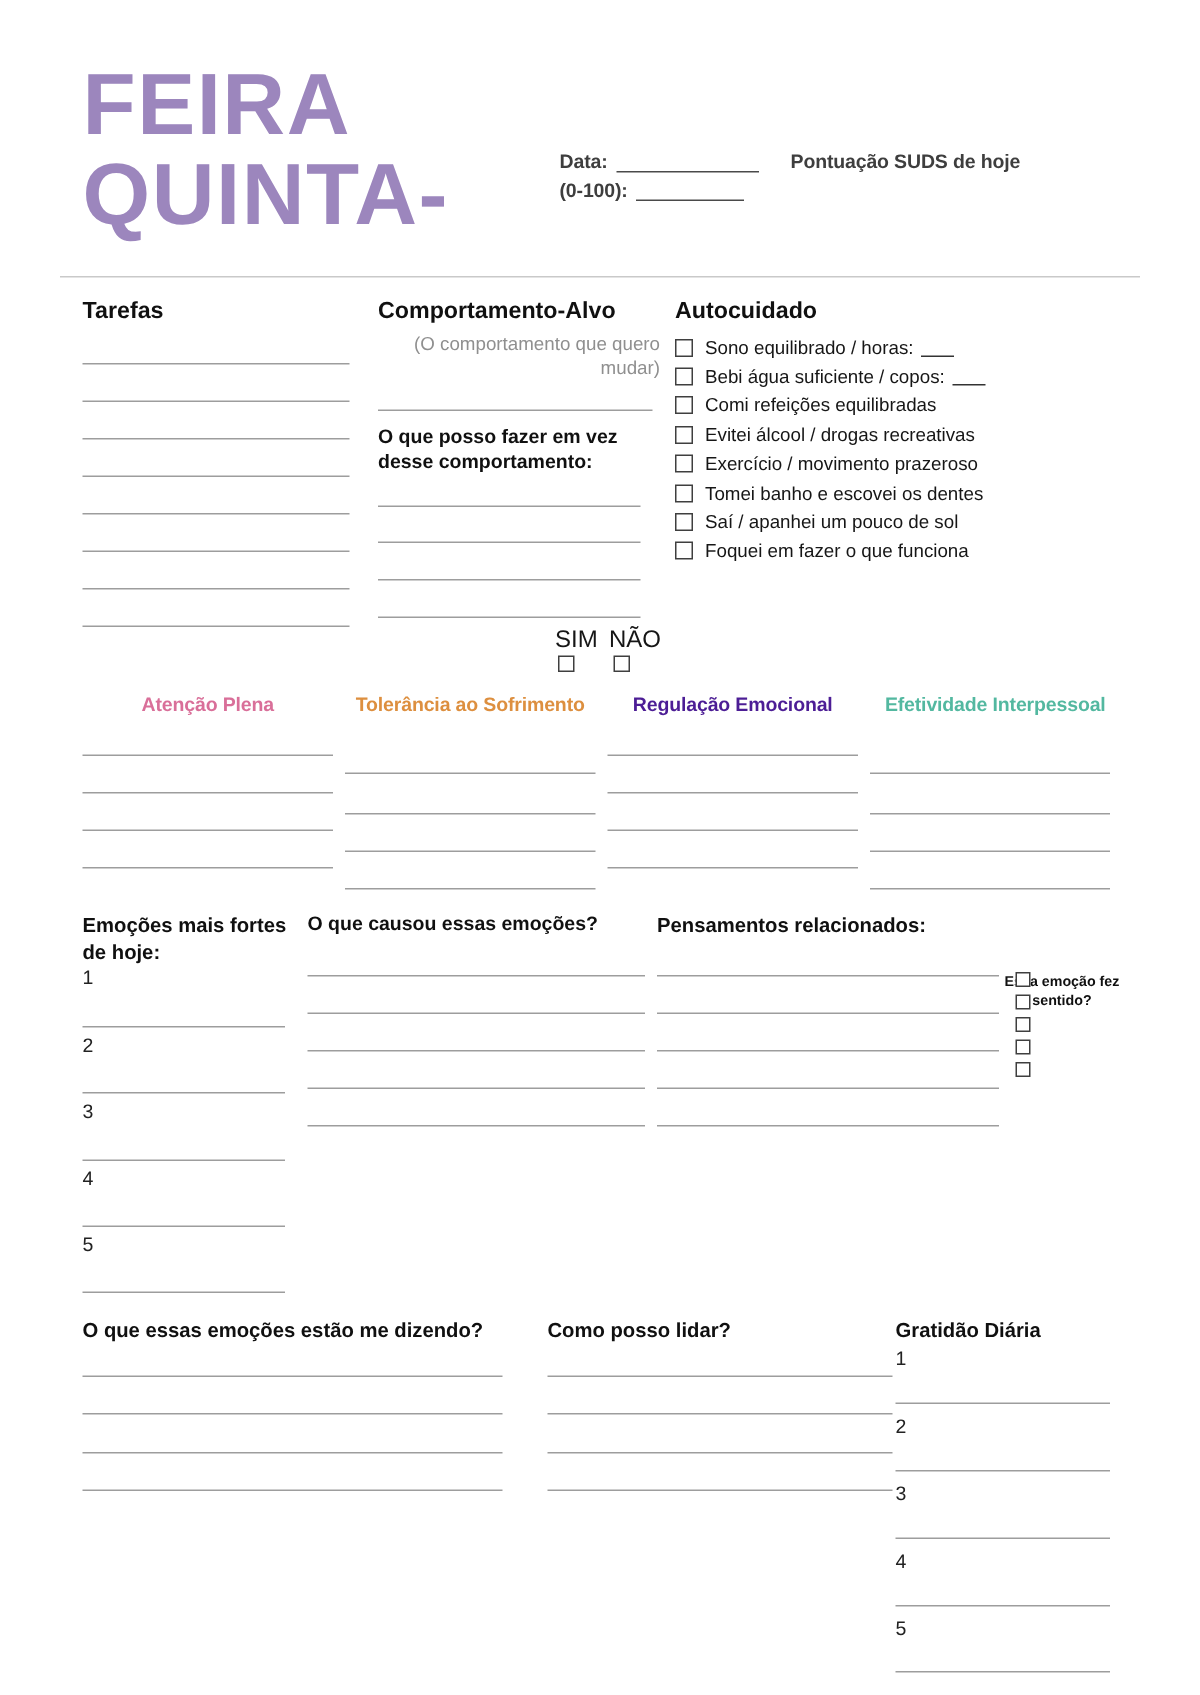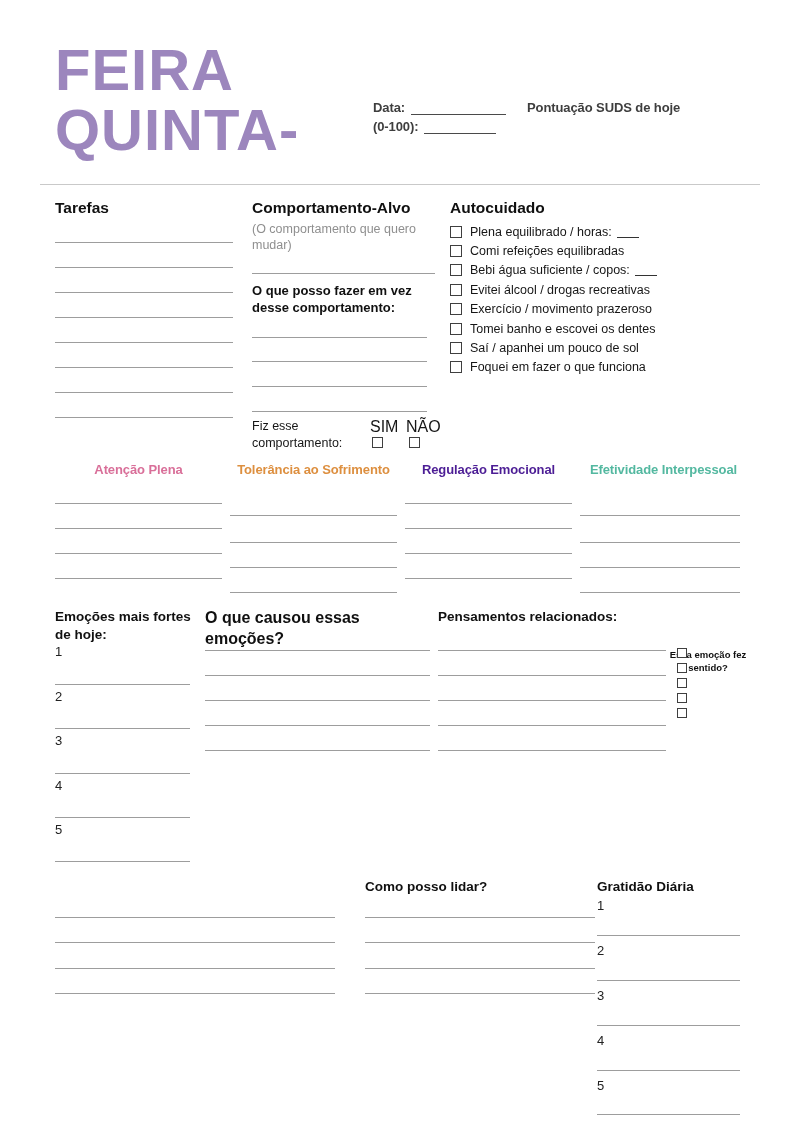--- a/index.html
+++ b/index.html
@@ -62,48 +62,47 @@
   <i class="rule" style="top:242px;left:55px;width:178px"></i>
   <i class="rule" style="top:267px;left:55px;width:178px"></i>
   <i class="rule" style="top:292px;left:55px;width:178px"></i>
   <i class="rule" style="top:317px;left:55px;width:178px"></i>
   <i class="rule" style="top:342px;left:55px;width:178px"></i>
   <i class="rule" style="top:367px;left:55px;width:178px"></i>
   <i class="rule" style="top:392px;left:55px;width:178px"></i>
   <i class="rule" style="top:417px;left:55px;width:178px"></i>
 
   <div class="sec-h" style="left:252px;top:199px;">Comportamento-Alvo</div>
-  <div class="sub" style="left:252px;top:221px;width:188px;">(O comportamento que quero mudar)</div>
+  <div class="sub" style="left:252px;top:221px;width:188px;text-align:right;">(O comportamento que quero mudar)</div>
   <i class="rule" style="top:273px;left:252px;width:183px"></i>
   <div class="bold-sm" style="left:252px;top:283px;width:185px;">O que posso fazer em vez desse comportamento:</div>
   <i class="rule" style="top:337px;left:252px;width:175px"></i>
   <i class="rule" style="top:361px;left:252px;width:175px"></i>
   <i class="rule" style="top:386px;left:252px;width:175px"></i>
   <i class="rule" style="top:411px;left:252px;width:175px"></i>
-  <div class="fiz">Fiz esse comportamento:</div>
   <span class="simnao" style="left:370px;">SIM</span>
   <span class="simnao" style="left:406px;">NÃO</span>
   <i class="cb-abs" style="left:372px;top:437px;"></i>
   <i class="cb-abs" style="left:409px;top:437px;"></i>
 
   <div class="sec-h" style="left:450px;top:199px;">Autocuidado</div>
   <div class="care">
     <div class="care-row">
       <span class="cb"></span>
-      <span>Plena equilibrado / horas:</span>
+      <span>Sono equilibrado / horas:</span>
       <span class="care-blank"></span>
-    </div>
-    <div class="care-row">
-      <span class="cb"></span>
-      <span>Comi refeições equilibradas</span>
     </div>
     <div class="care-row">
       <span class="cb"></span>
       <span>Bebi água suficiente / copos:</span>
       <span class="care-blank"></span>
+    </div>
+    <div class="care-row">
+      <span class="cb"></span>
+      <span>Comi refeições equilibradas</span>
     </div>
     <div class="care-row">
       <span class="cb"></span>
       <span>Evitei álcool / drogas recreativas</span>
     </div>
     <div class="care-row">
       <span class="cb"></span>
       <span>Exercício / movimento prazeroso</span>
     </div>
     <div class="care-row">
@@ -150,41 +149,42 @@
   <span class="num" style="left:55px;top:689px;">2</span>
   <span class="num" style="left:55px;top:733px;">3</span>
   <span class="num" style="left:55px;top:778px;">4</span>
   <span class="num" style="left:55px;top:822px;">5</span>
   <i class="rule" style="top:684px;left:55px;width:135px"></i>
   <i class="rule" style="top:728px;left:55px;width:135px"></i>
   <i class="rule" style="top:773px;left:55px;width:135px"></i>
   <i class="rule" style="top:817px;left:55px;width:135px"></i>
   <i class="rule" style="top:861px;left:55px;width:135px"></i>
 
-  <div class="bold-sm" style="left:205px;top:608px;width:230px;font-size:16px;">O que causou essas emoções?</div>
+  <div class="bold-sm" style="left:205px;top:608px;width:230px;font-size:13px;">O que causou essas emoções?</div>
   <i class="rule" style="top:650px;left:205px;width:225px"></i>
   <i class="rule" style="top:675px;left:205px;width:225px"></i>
   <i class="rule" style="top:700px;left:205px;width:225px"></i>
   <i class="rule" style="top:725px;left:205px;width:225px"></i>
   <i class="rule" style="top:750px;left:205px;width:225px"></i>
 
   <div class="bold-sm" style="left:438px;top:608px;width:230px;font-size:13.5px;">Pensamentos relacionados:</div>
   <i class="rule" style="top:650px;left:438px;width:228px"></i>
   <i class="rule" style="top:675px;left:438px;width:228px"></i>
   <i class="rule" style="top:700px;left:438px;width:228px"></i>
   <i class="rule" style="top:725px;left:438px;width:228px"></i>
   <i class="rule" style="top:750px;left:438px;width:228px"></i>
 
   <div class="small-head">Essa emoção fez sentido?</div>
   <i class="cb-abs" style="left:677px;top:648px;width:10px;height:10px;"></i>
   <i class="cb-abs" style="left:677px;top:663px;width:10px;height:10px;"></i>
   <i class="cb-abs" style="left:677px;top:678px;width:10px;height:10px;"></i>
   <i class="cb-abs" style="left:677px;top:693px;width:10px;height:10px;"></i>
   <i class="cb-abs" style="left:677px;top:708px;width:10px;height:10px;"></i>
 
+  <div class="bold-sm" style="left:55px;top:878px;width:300px;font-size:13.5px;">O que essas emoções estão me dizendo?</div>
   <i class="rule" style="top:917px;left:55px;width:280px"></i>
   <i class="rule" style="top:942px;left:55px;width:280px"></i>
   <i class="rule" style="top:968px;left:55px;width:280px"></i>
   <i class="rule" style="top:993px;left:55px;width:280px"></i>
 
   <div class="bold-sm" style="left:365px;top:878px;width:200px;font-size:13.5px;">Como posso lidar?</div>
   <i class="rule" style="top:917px;left:365px;width:230px"></i>
   <i class="rule" style="top:942px;left:365px;width:230px"></i>
   <i class="rule" style="top:968px;left:365px;width:230px"></i>
   <i class="rule" style="top:993px;left:365px;width:230px"></i>

